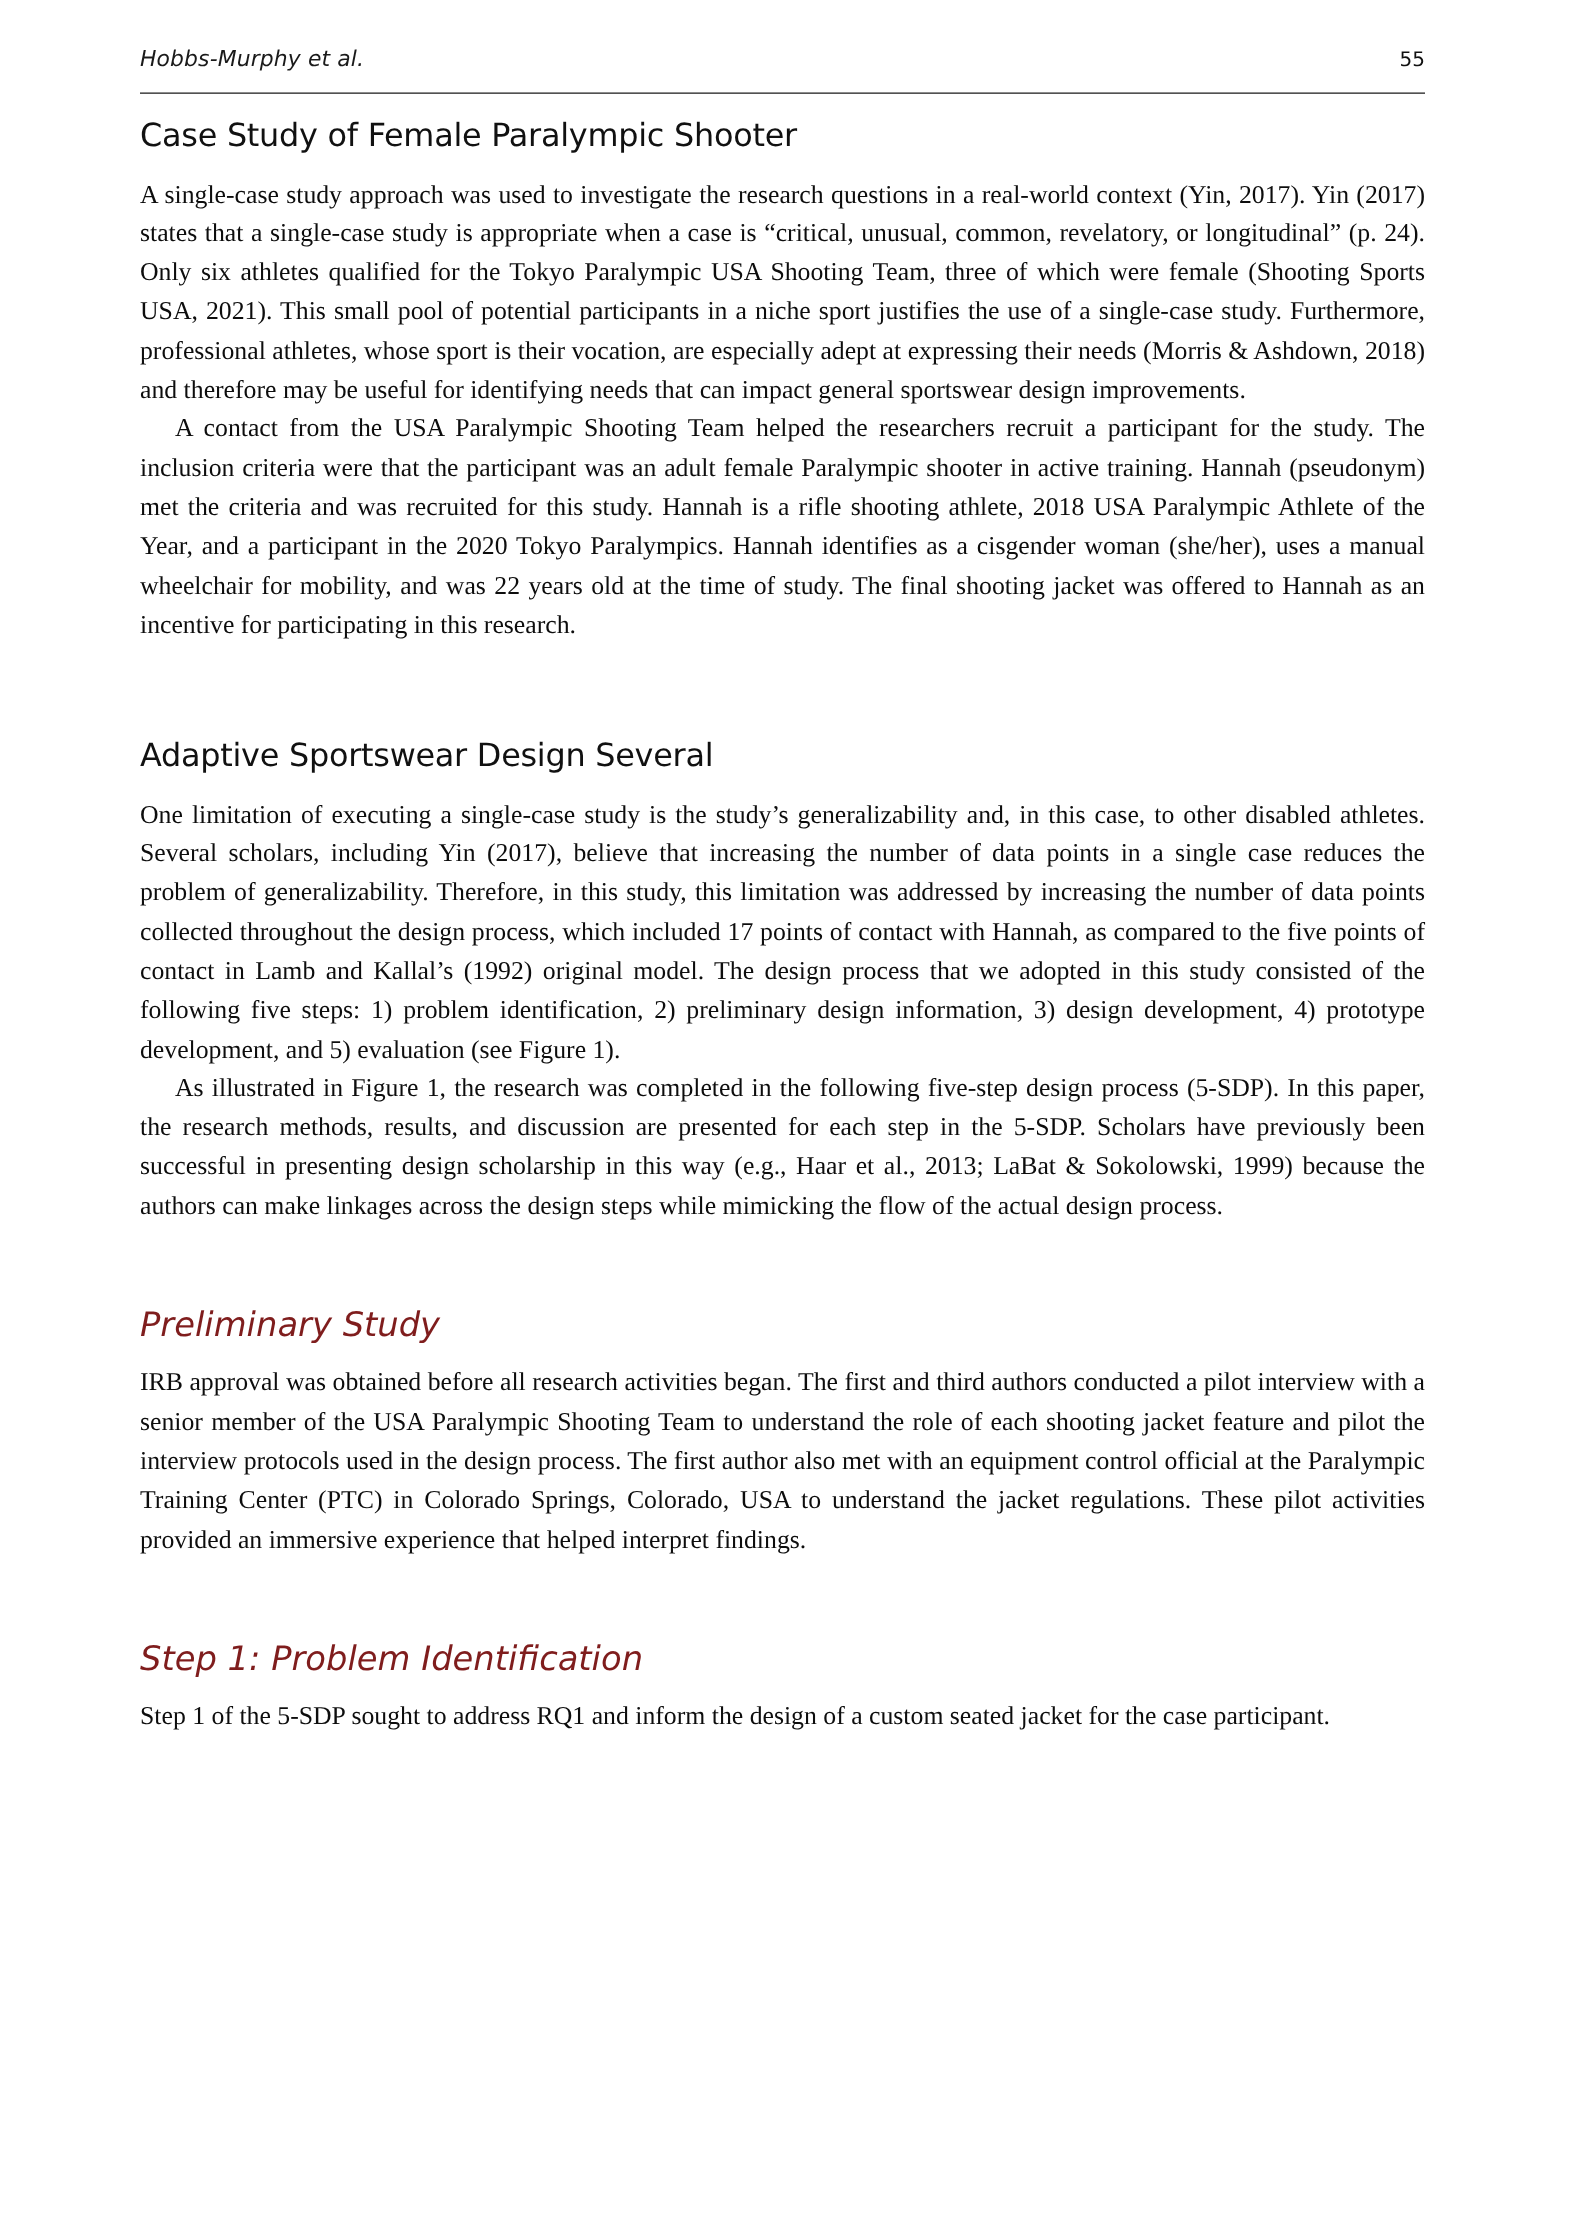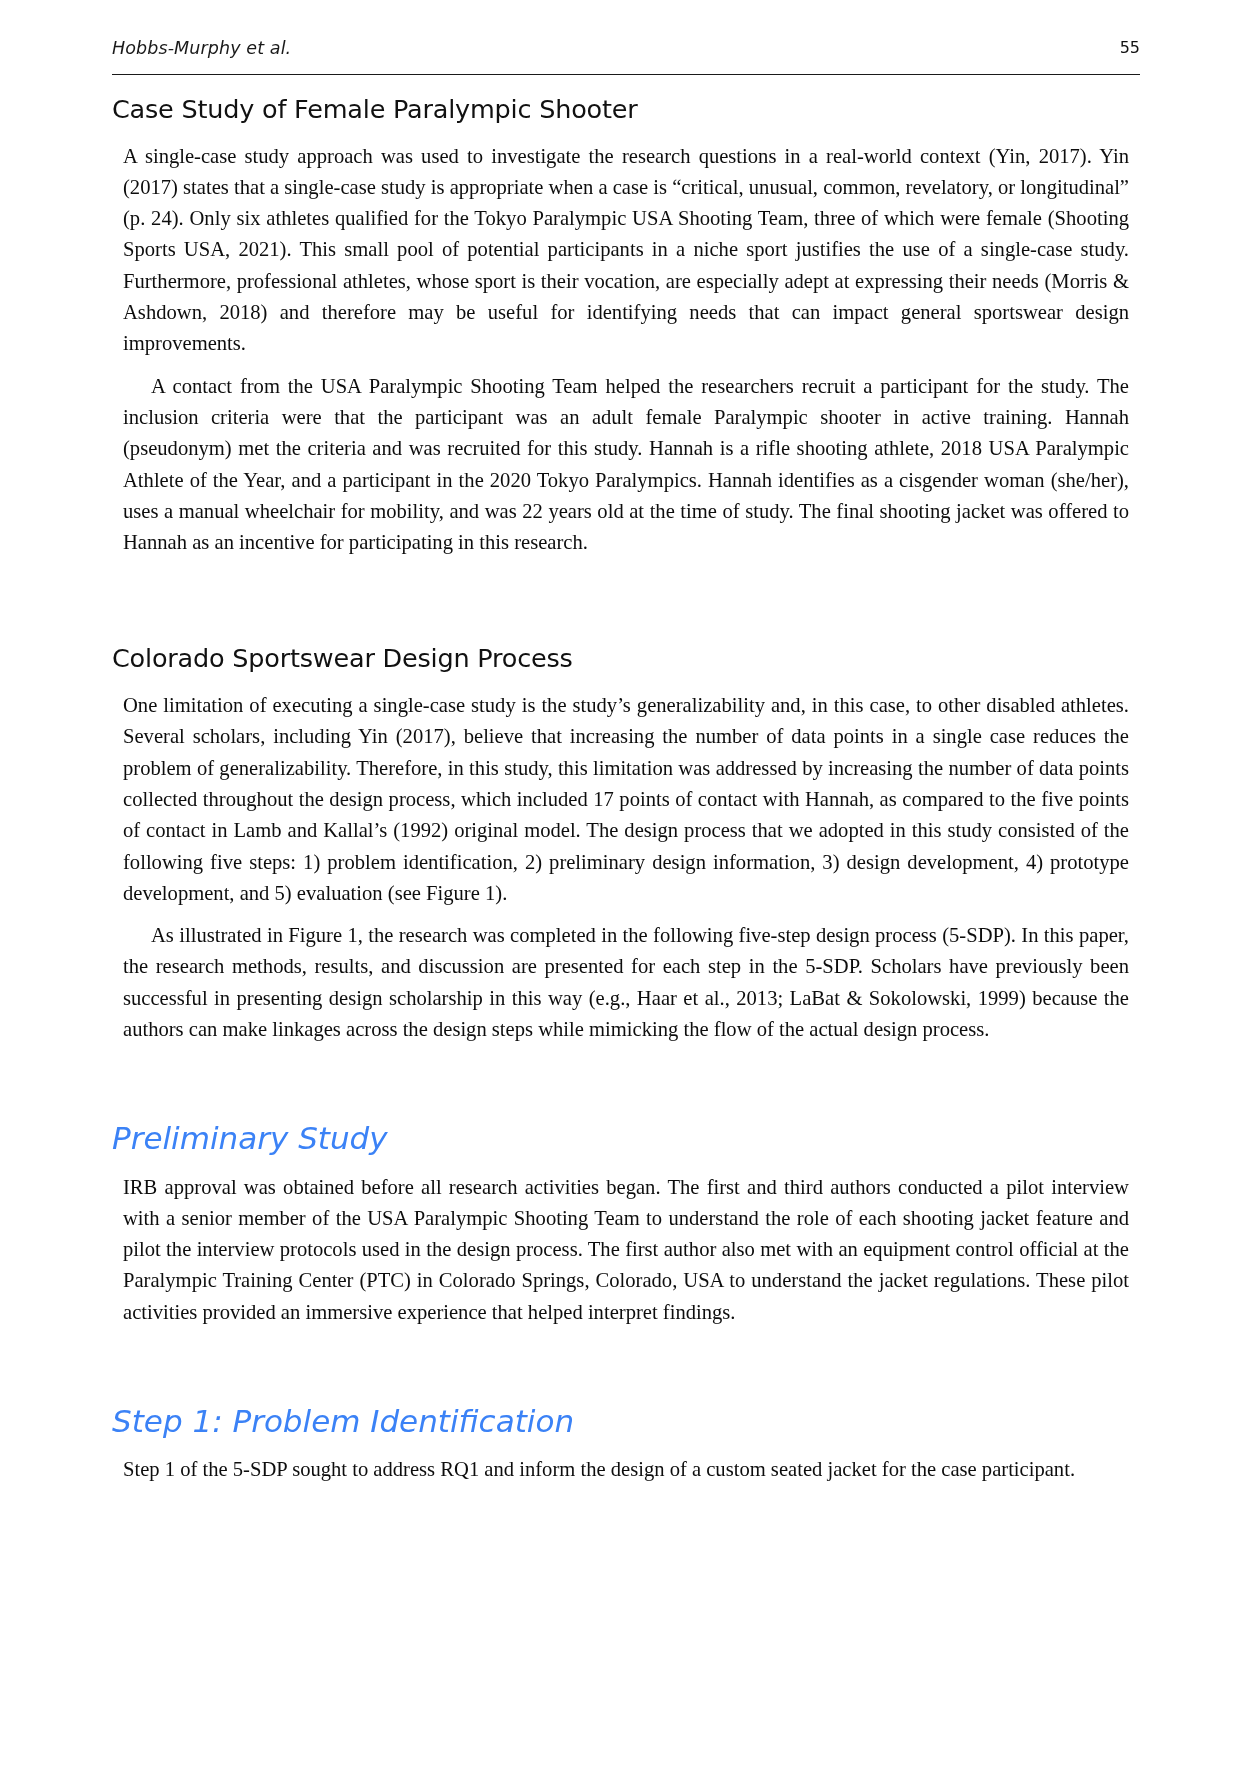--- a/index.html
+++ b/index.html
@@ -61,36 +61,36 @@
     font-family: "DejaVu Sans", sans-serif;
     font-size: 25.5px;
     font-weight: normal;
     color: #111111;
     margin: 0 0 16px 0;
     letter-spacing: -0.2px;
     line-height: 1.2;
   }
   h2.head2 {
     font-family: "DejaVu Sans", sans-serif;
-    font-size: 31px;
+    font-size: 27px;
     font-style: italic;
     font-weight: 400;
-    color: #3b82f6;
+    color: #7f1d1d;
     margin: 0 0 14px 0;
     letter-spacing: 0px;
     line-height: 1.2;
   }
 
   
   p.body {
     font-family: "Liberation Serif", "DejaVu Serif", serif;
     font-size: 20.6px;
     line-height: 31.3px;
     color: #0d0d0d;
-    margin: 11px;
+    margin: 0;
     text-align: justify;
     text-justify: inter-word;
     hyphens: none;
   }
   p.body.indent {
     text-indent: 28px;
   }
 
   .gap-sec {
     height: 74px;
@@ -113,21 +113,21 @@
 
     <section>
       <h1 class="head1">Case Study of Female Paralympic Shooter</h1>
       <p class="body">A single-case study approach was used to investigate the research questions in a real-world context (Yin, 2017). Yin (2017) states that a single-case study is appropriate when a case is “critical, unusual, common, revelatory, or longitudinal” (p. 24). Only six athletes qualified for the Tokyo Paralympic USA Shooting Team, three of which were female (Shooting Sports USA, 2021). This small pool of potential participants in a niche sport justifies the use of a single-case study. Furthermore, professional athletes, whose sport is their vocation, are especially adept at expressing their needs (Morris &amp; Ashdown, 2018) and therefore may be useful for identifying needs that can impact general sportswear design improvements.</p>
       <p class="body indent">A contact from the USA Paralympic Shooting Team helped the researchers recruit a participant for the study. The inclusion criteria were that the participant was an adult female Paralympic shooter in active training. Hannah (pseudonym) met the criteria and was recruited for this study. Hannah is a rifle shooting athlete, 2018 USA Paralympic Athlete of the Year, and a participant in the 2020 Tokyo Paralympics. Hannah identifies as a cisgender woman (she/her), uses a manual wheelchair for mobility, and was 22 years old at the time of study. The final shooting jacket was offered to Hannah as an incentive for participating in this research.</p>
     </section>
 
     <div class="gap-sec"></div>
 
     <section>
-      <h1 class="head1">Colorado Sportswear Design Process</h1>
+      <h1 class="head1">Adaptive Sportswear Design Several</h1>
       <p class="body">One limitation of executing a single-case study is the study’s generalizability and, in this case, to other disabled athletes. Several scholars, including Yin (2017), believe that increasing the number of data points in a single case reduces the problem of generalizability. Therefore, in this study, this limitation was addressed by increasing the number of data points collected throughout the design process, which included 17 points of contact with Hannah, as compared to the five points of contact in Lamb and Kallal’s (1992) original model. The design process that we adopted in this study consisted of the following five steps: 1) problem identification, 2) preliminary design information, 3) design development, 4) prototype development, and 5) evaluation (see Figure 1).</p>
       <p class="body indent">As illustrated in Figure 1, the research was completed in the following five-step design process (5-SDP). In this paper, the research methods, results, and discussion are presented for each step in the 5-SDP. Scholars have previously been successful in presenting design scholarship in this way (e.g., Haar et al., 2013; LaBat &amp; Sokolowski, 1999) because the authors can make linkages across the design steps while mimicking the flow of the actual design process.</p>
     </section>
 
     <div class="gap-sub"></div>
 
     <section>
       <h2 class="head2">Preliminary Study</h2>
       <p class="body">IRB approval was obtained before all research activities began. The first and third authors conducted a pilot interview with a senior member of the USA Paralympic Shooting Team to understand the role of each shooting jacket feature and pilot the interview protocols used in the design process. The first author also met with an equipment control official at the Paralympic Training Center (PTC) in Colorado Springs, Colorado, USA to understand the jacket regulations. These pilot activities provided an immersive experience that helped interpret findings.</p>
     </section>

